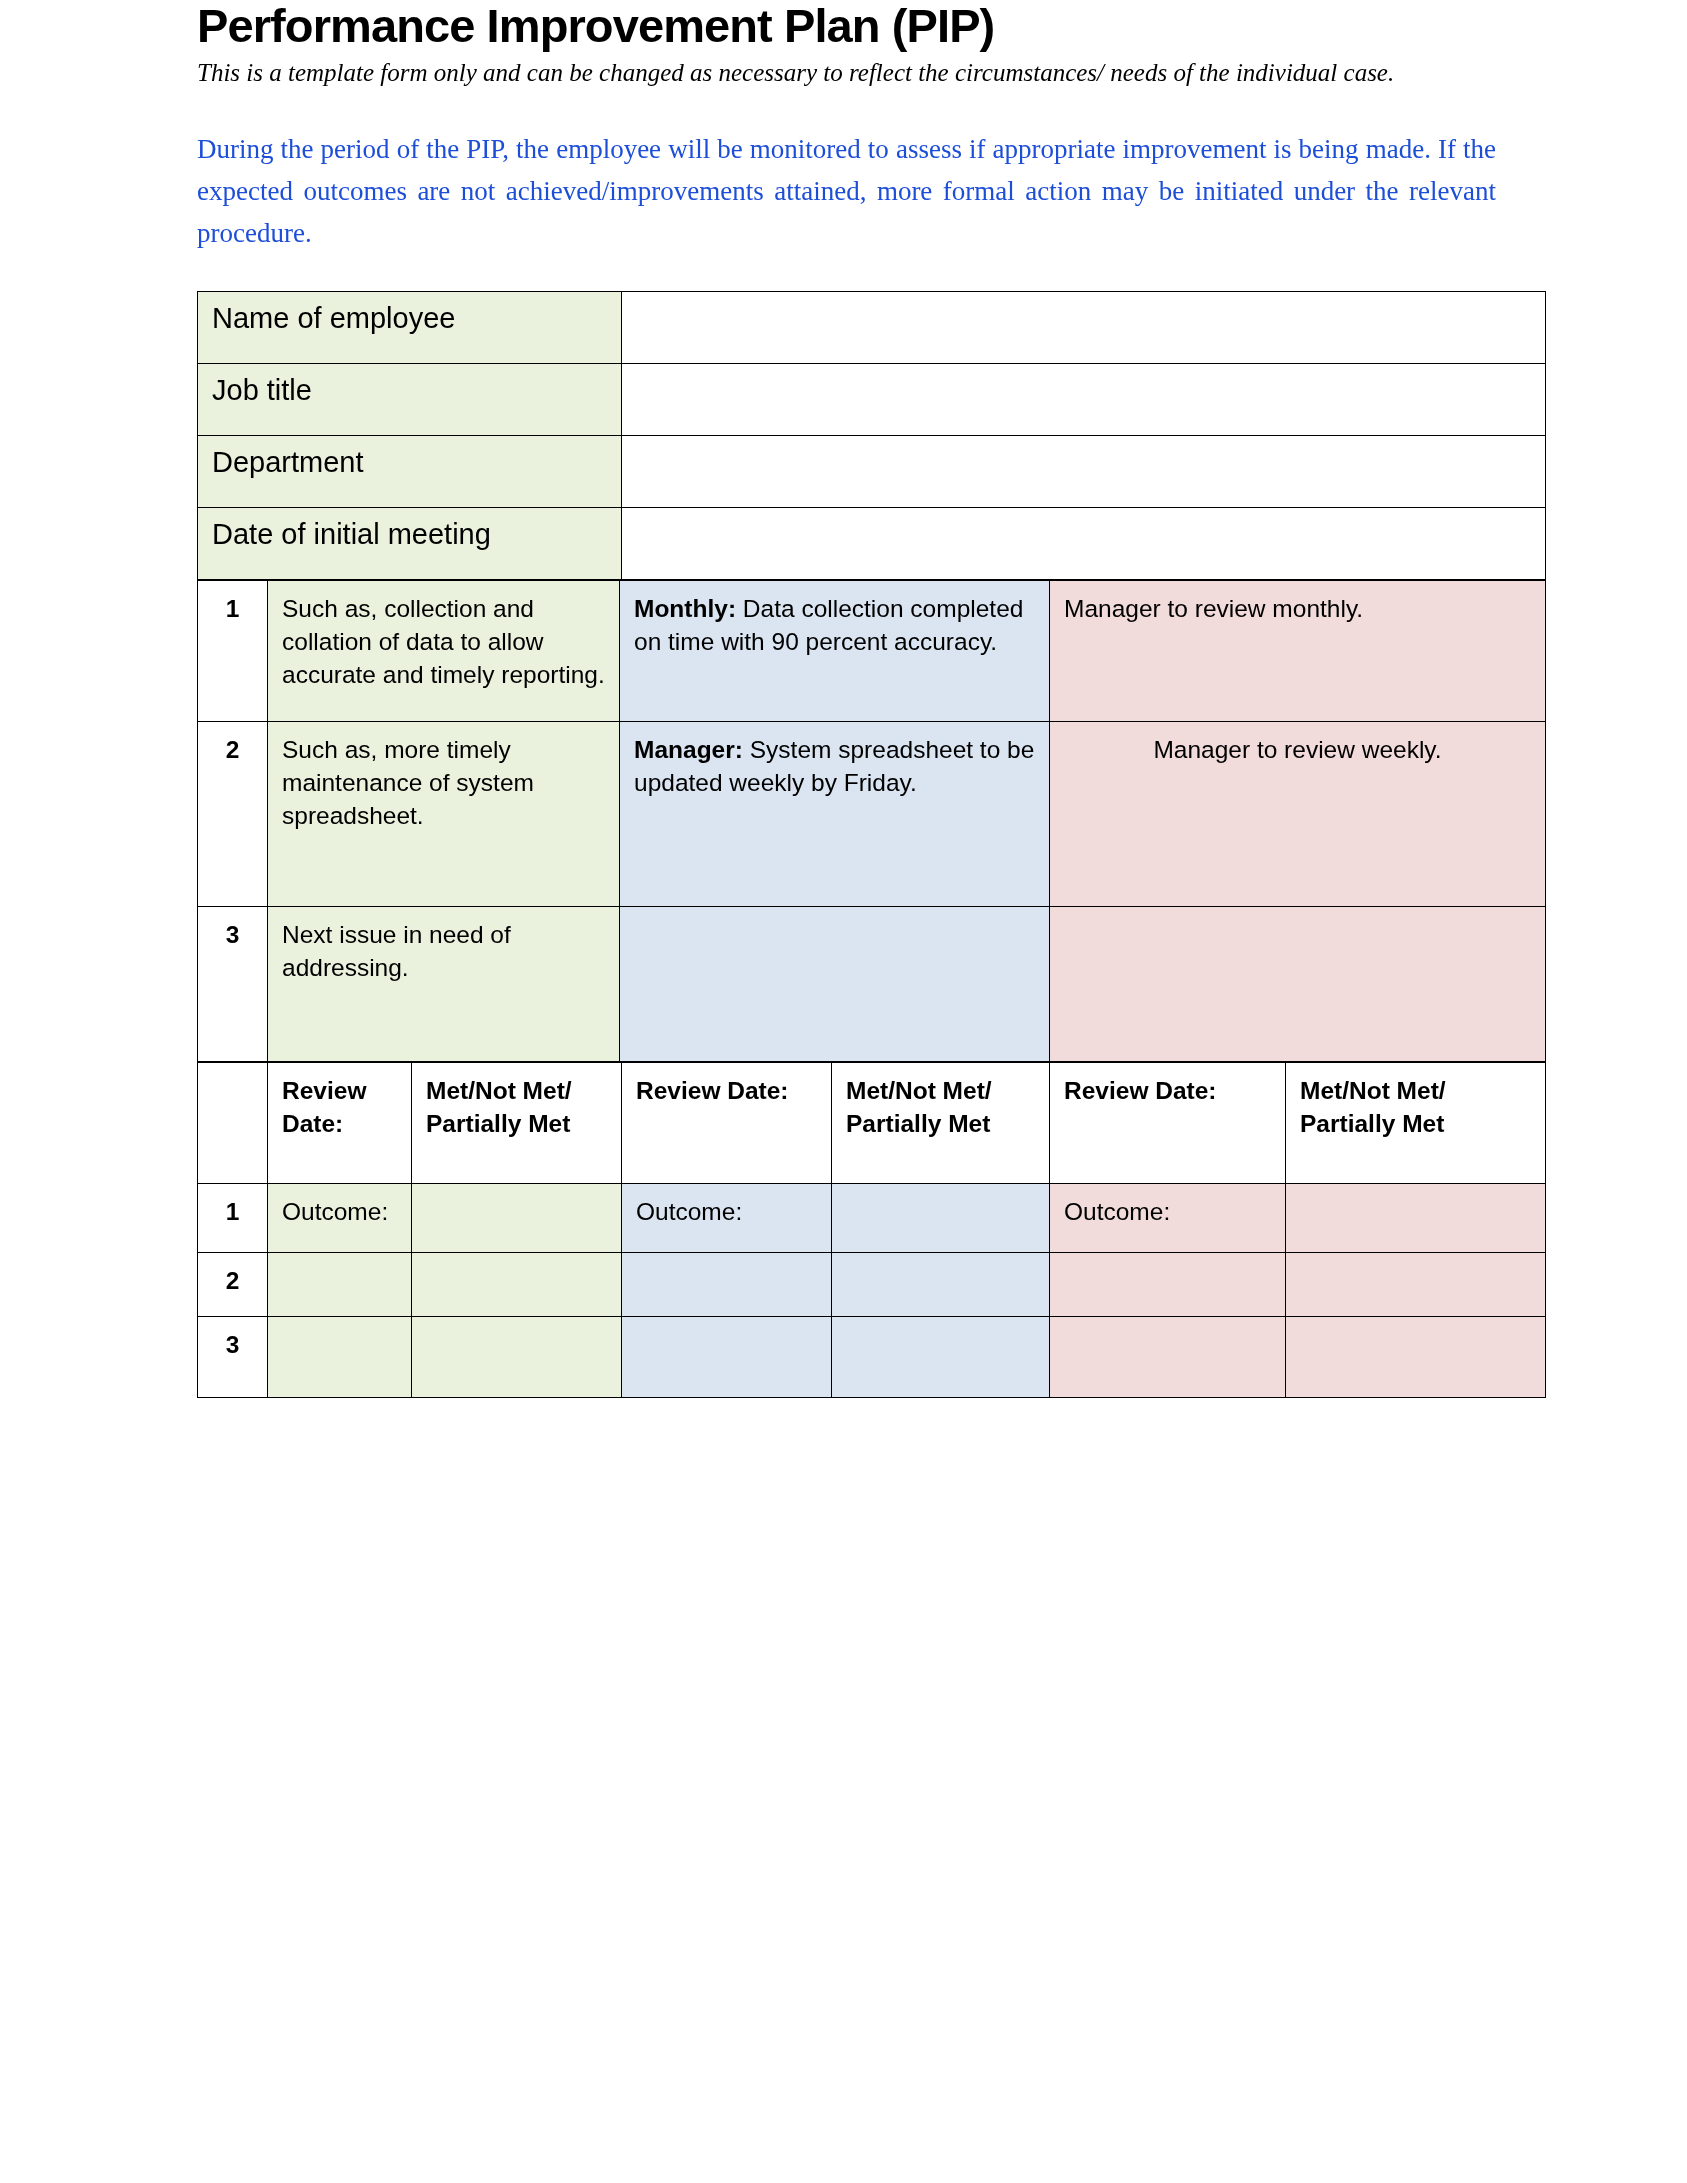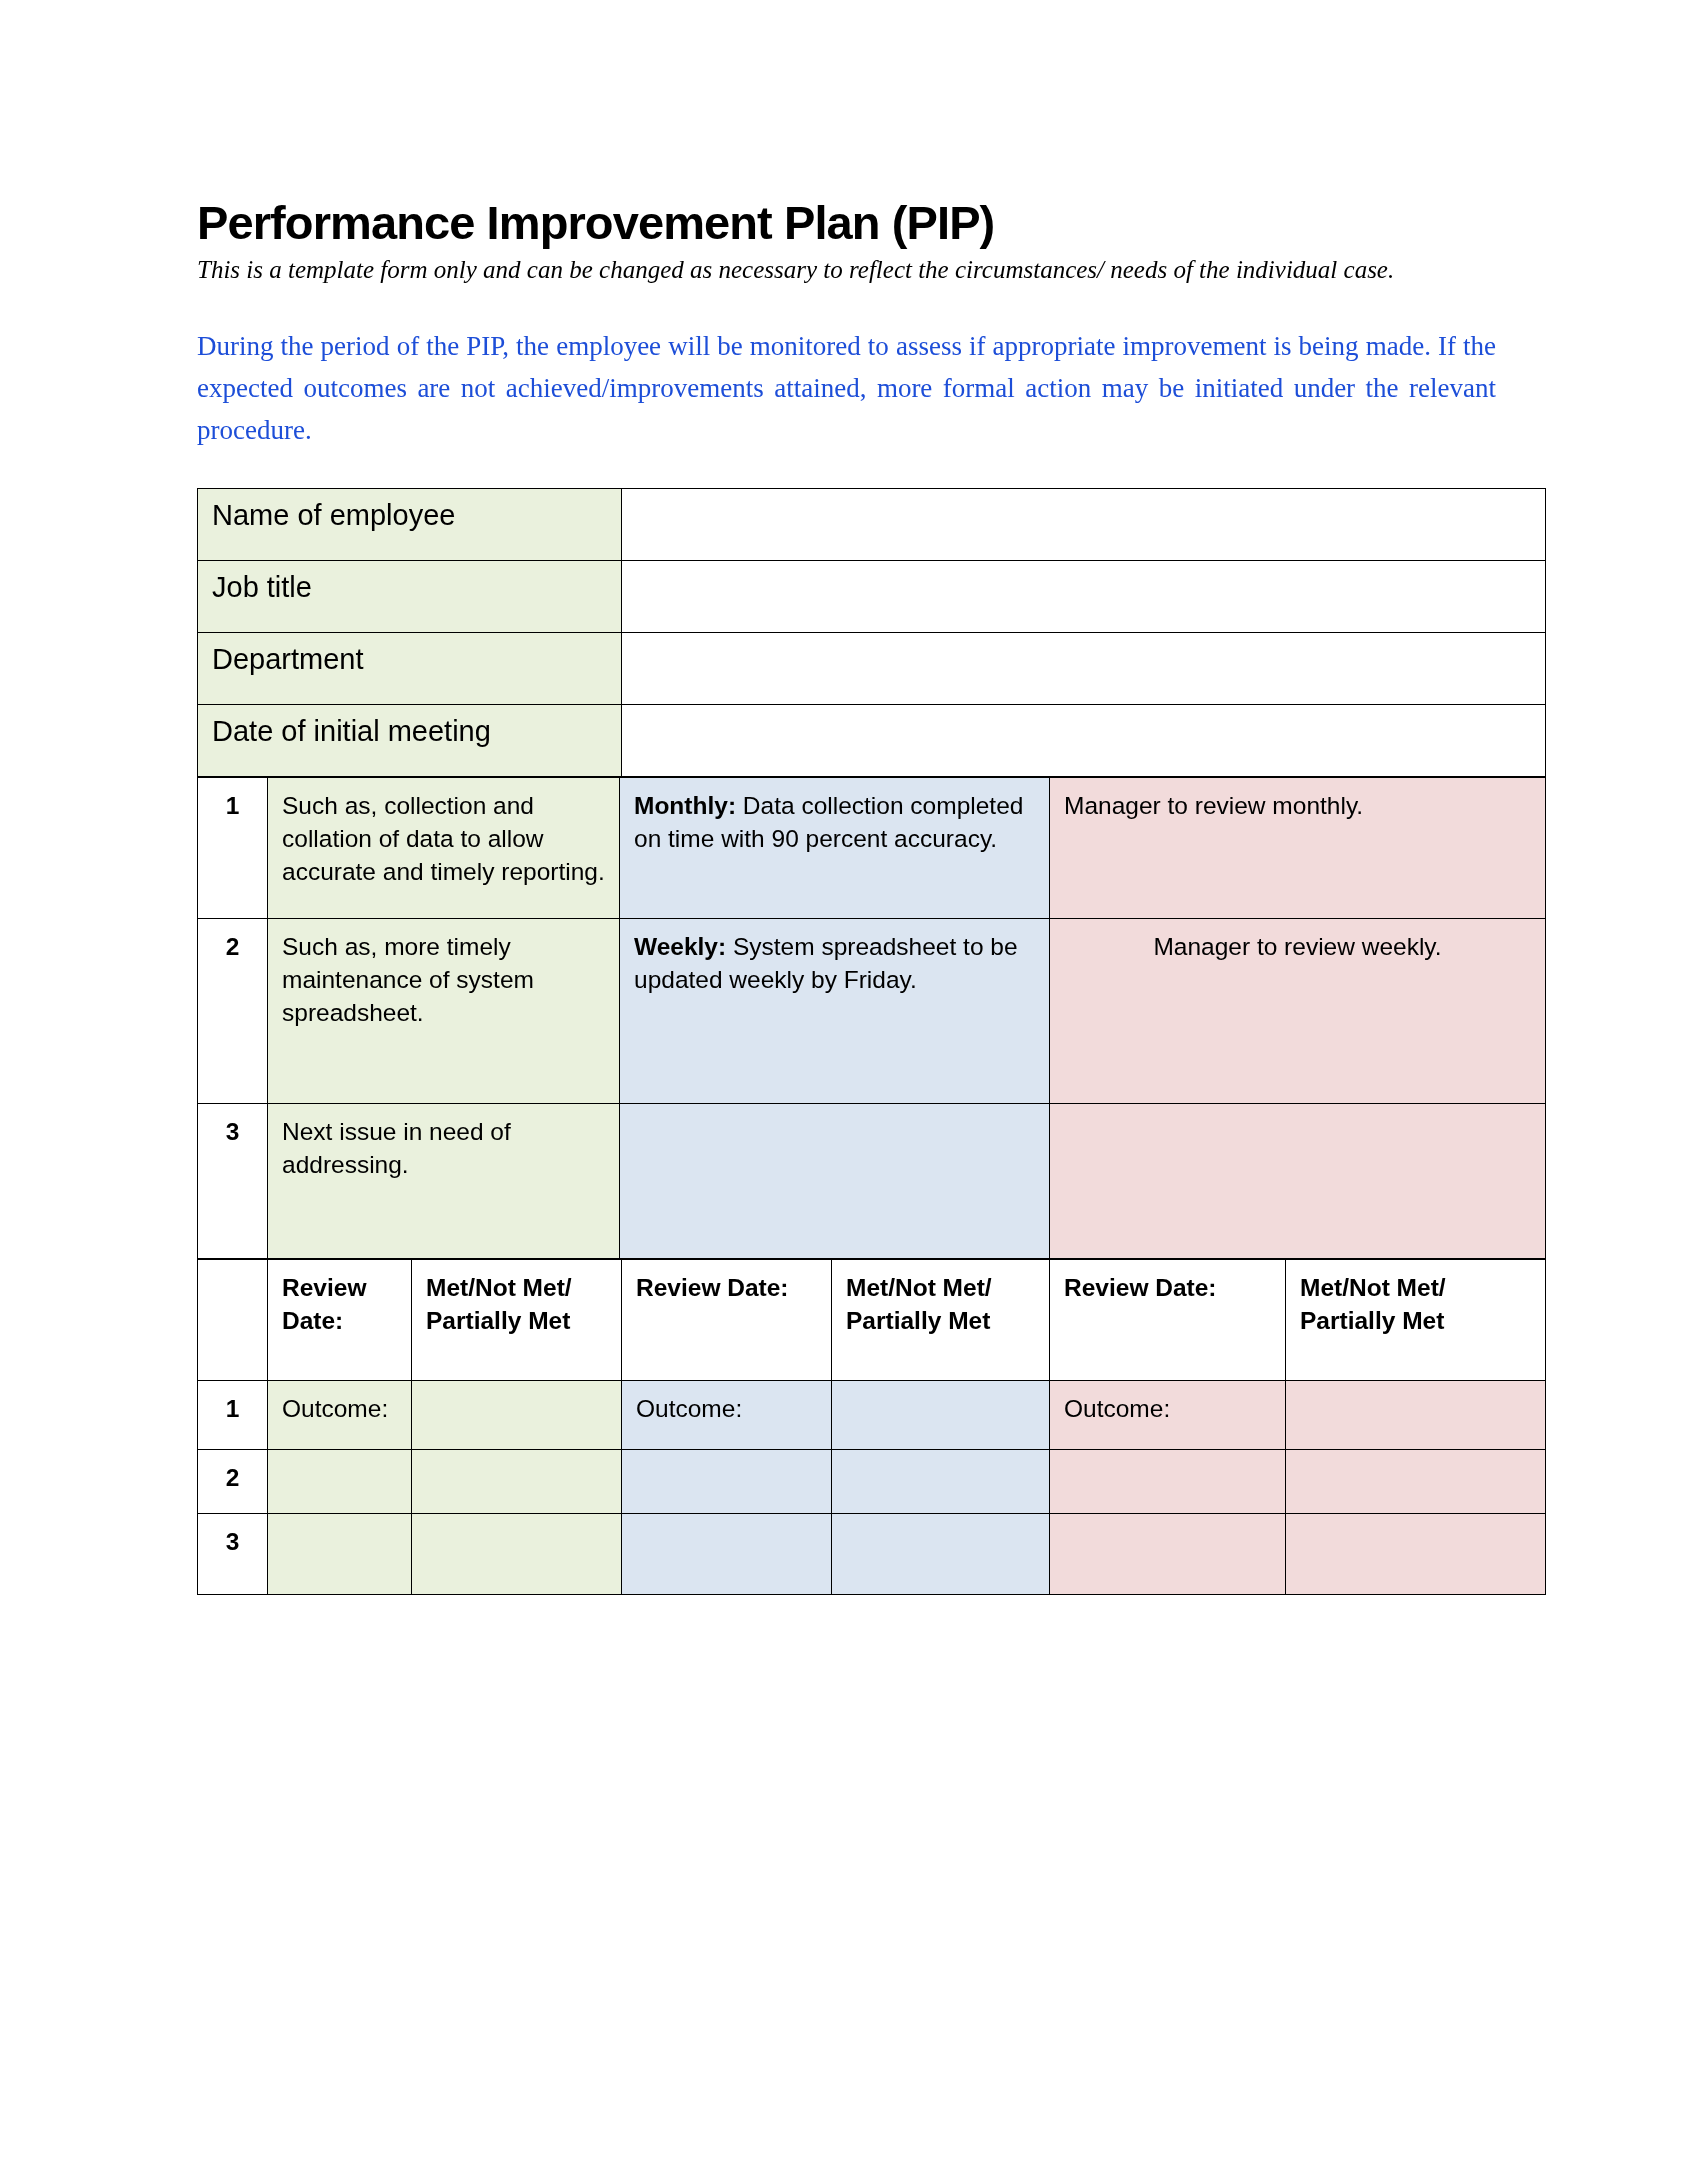--- a/index.html
+++ b/index.html
@@ -10,21 +10,20 @@
     font-family: "Liberation Sans", sans-serif;
     position: relative;
   }
   .page {
     position: absolute;
     left: 197px; top: 0;
     width: 1348px;
   }
   h1.title {
     margin: 0;
-    padding-top: 197px;
     font-family: "Liberation Sans", sans-serif;
     font-weight: 700;
     font-size: 47px;
     line-height: 51px;
     letter-spacing: -0.9px;
     color: #000;
   }
   .subtitle {
     margin: 7px 0 0 0;
     font-family: "Liberation Serif", serif;
@@ -119,21 +118,21 @@
     <tbody>
     <tr style="height:141px">
       <td class="num" data-bind="plan_table.rows.0.num">1</td>
       <td data-bind-bg="colors.label_green" data-bind="plan_table.rows.0.duties" style="background-color: rgb(234, 241, 221);">Such as, collection and collation of data to allow accurate and timely reporting.</td>
       <td data-bind-bg="colors.expected_blue" style="background-color: rgb(219, 229, 241);"><span class="b" data-bind="plan_table.rows.0.expected_label">Monthly:</span><span data-bind="plan_table.rows.0.expected_text"> Data collection completed on time with 90 percent accuracy.</span></td>
       <td data-bind-bg="colors.support_pink" data-bind="plan_table.rows.0.support" style="background-color: rgb(242, 219, 219);">Manager to review monthly.</td>
     </tr>
     <tr style="height:185px">
       <td class="num" data-bind="plan_table.rows.1.num">2</td>
       <td data-bind-bg="colors.label_green" data-bind="plan_table.rows.1.duties" style="background-color: rgb(234, 241, 221);">Such as, more timely maintenance of system spreadsheet.</td>
-      <td data-bind-bg="colors.expected_blue" style="background-color: rgb(219, 229, 241);"><span class="b" data-bind="plan_table.rows.1.expected_label">Weekly:</span><span data-bind="plan_table.rows.1.expected_text"> System spreadsheet to be updated weekly by Friday.</span></td>
+      <td data-bind-bg="colors.expected_blue" style="background-color: rgb(219, 229, 241);"><span class="b" data-bind="plan_table.rows.1.expected_label">Manager:</span><span data-bind="plan_table.rows.1.expected_text"> System spreadsheet to be updated weekly by Friday.</span></td>
       <td data-bind-bg="colors.support_pink" data-bind="plan_table.rows.1.support" style="background-color: rgb(242, 219, 219); text-align: center;">Manager to review weekly.</td>
     </tr>
     <tr style="height:155px">
       <td class="num" data-bind="plan_table.rows.2.num">3</td>
       <td data-bind-bg="colors.label_green" data-bind="plan_table.rows.2.duties" style="background-color: rgb(234, 241, 221);">Next issue in need of addressing.</td>
       <td data-bind-bg="colors.expected_blue" style="background-color: rgb(219, 229, 241);"></td>
       <td data-bind-bg="colors.support_pink" style="background-color: rgb(242, 219, 219);"></td>
     </tr>
   </tbody>
     </table>

